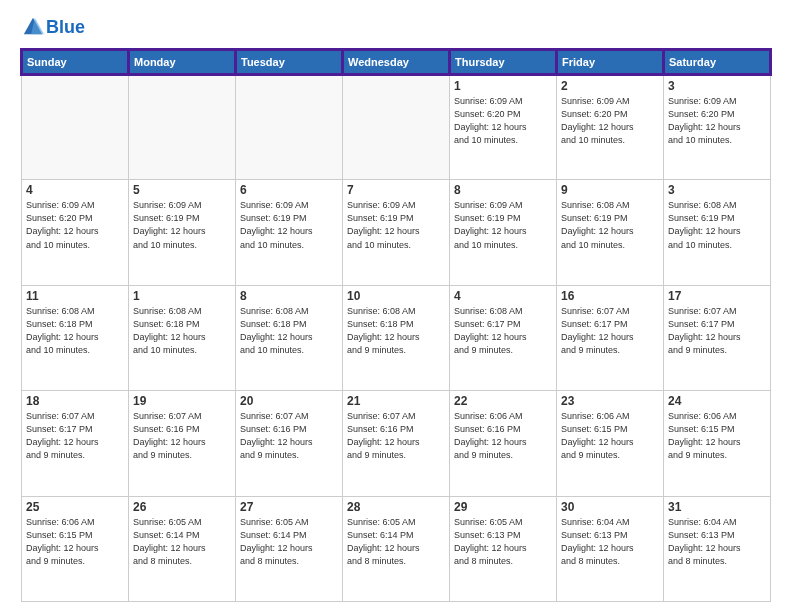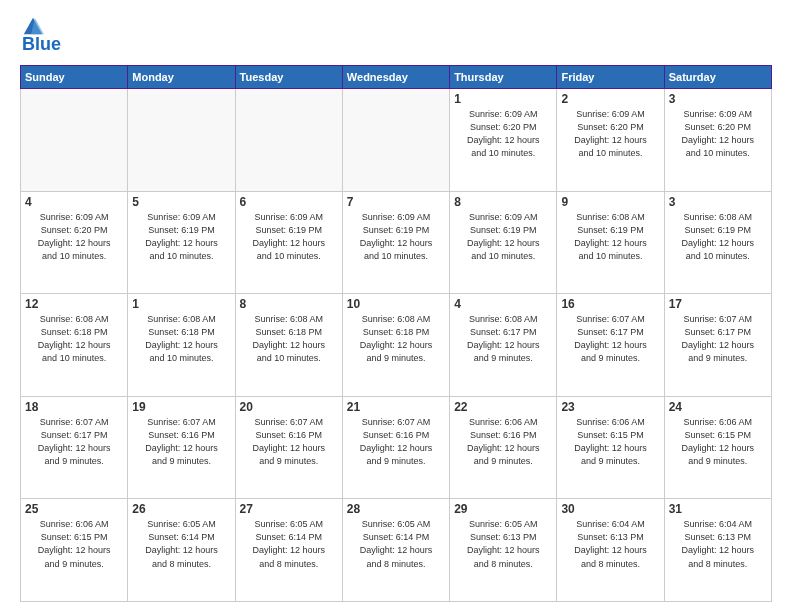--- a/index.html
+++ b/index.html
@@ -18,22 +18,22 @@
       flex-direction: column;
     }
     .header {
       display: flex;
       justify-content: space-between;
       align-items: flex-start;
       margin-bottom: 10px;
     }
     .logo {
       display: flex;
-      flex-direction: column;
-      align-items: flex-start;
+      flex-direction: row;
+      align-items: flex-end;
     }
     .logo-text {
       display: flex;
       align-items: center;
       font-size: 18px;
       font-weight: bold;
       color: #333;
     }
     .logo-general { color: #333; }
     .logo-blue { color: #1a6abf; }
@@ -61,21 +61,21 @@
       border-collapse: collapse;
       width: 100%;
       table-layout: fixed;
     }
     .calendar th {
       background: #2a6db5;
       color: #fff;
       font-size: 11px;
       font-weight: bold;
       padding: 5px 4px;
-      border: 1px solid #4c1d95;
+      border: 3px solid #4c1d95;
       text-align: left;
     }
     .calendar td {
       border: 1px solid #ccc;
       vertical-align: top;
       padding: 3px 4px;
       font-size: 9.5px;
       color: #333;
       height: 88px;
       background: #fff;
@@ -86,21 +86,20 @@
     .day-num {
       font-size: 12px;
       font-weight: bold;
       display: block;
       margin-bottom: 2px;
     }
     .day-info {
       font-size: 9px;
       line-height: 1.45;
       color: #333;
-      text-align: center;
     }
   </style>
 </head>
 <body>
 
 <div class="page">
   <div class="header">
     <div class="logo">
       <div class="logo-text">
         <span class="logo-general"></span>
@@ -203,21 +202,21 @@
           <td>
             <span class="day-num">3</span>
             <div class="day-info" style="white-space: pre-line;">Sunrise: 6:08 AM
 Sunset: 6:19 PM
 Daylight: 12 hours
 and 10 minutes.</div>
           </td>
         </tr>
         <tr>
           <td>
-            <span class="day-num">12</span>
+            <span class="day-num">11</span>
             <div class="day-info" style="white-space: pre-line;">Sunrise: 6:08 AM
 Sunset: 6:18 PM
 Daylight: 12 hours
 and 10 minutes.</div>
           </td>
           <td>
             <span class="day-num">1</span>
             <div class="day-info" style="white-space: pre-line;">Sunrise: 6:08 AM
 Sunset: 6:18 PM
 Daylight: 12 hours

